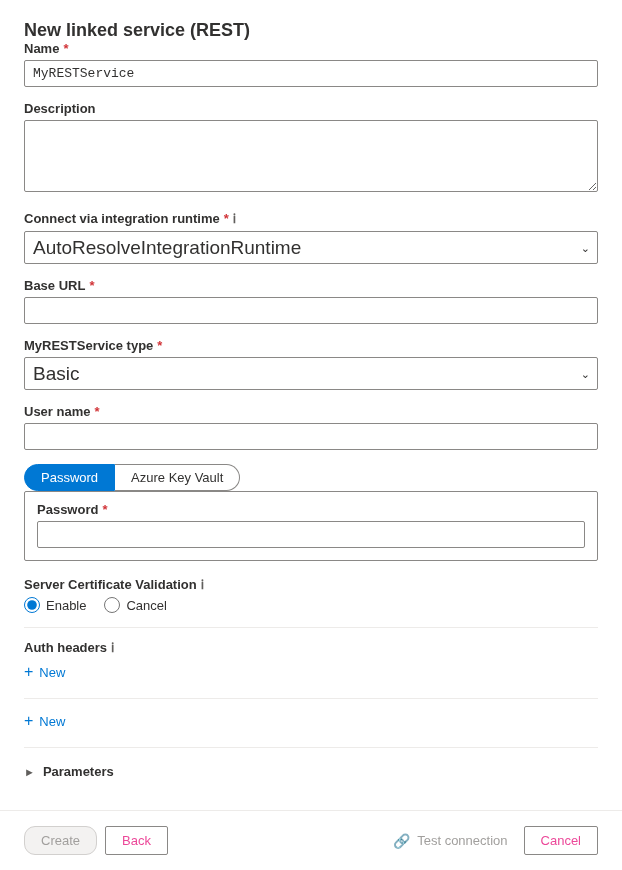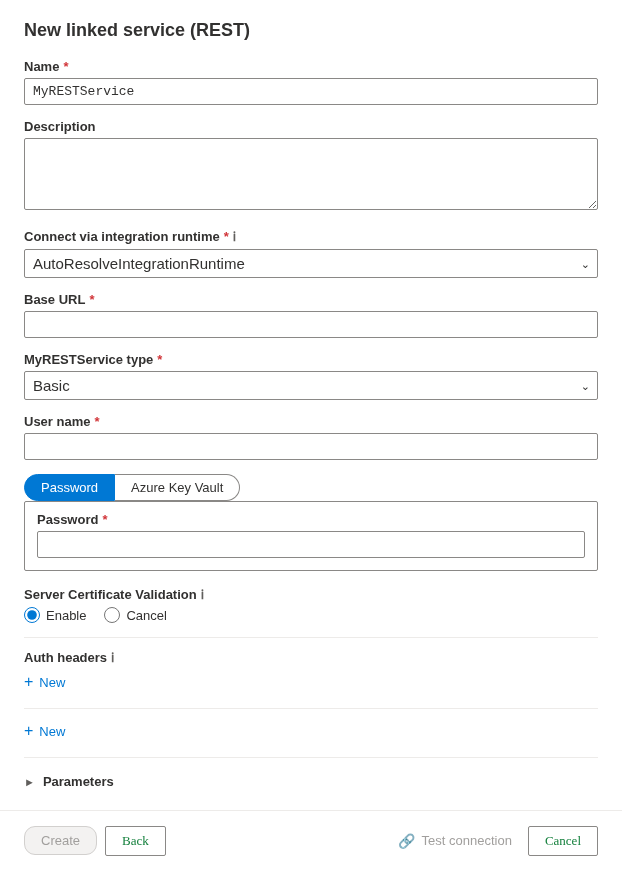--- a/index.html
+++ b/index.html
@@ -13,21 +13,20 @@
     }
     .panel {
       padding: 20px 24px 0 24px;
       height: 810px;
       overflow-y: auto;
     }
     .panel-title {
       font-size: 18px;
       font-weight: 600;
       color: #323130;
-      margin-bottom: 18px;
     }
     .field-group {
       margin-bottom: 14px;
     }
     .field-label {
       font-size: 13px;
       font-weight: 600;
       color: #323130;
       margin-bottom: 4px;
       display: flex;
@@ -60,21 +59,21 @@
     }
     .select-wrapper {
       position: relative;
       width: 100%;
     }
     .select-wrapper select {
       width: 100%;
       border: 1px solid #8a8886;
       border-radius: 2px;
       padding: 5px 32px 5px 8px;
-      font-size: 15px;
+      font-size: 19px;
       color: #323130;
       appearance: none;
       -webkit-appearance: none;
       background: #fff;
       cursor: pointer;
       outline: none;
       font-family: inherit;
     }
     .select-wrapper .chevron {
       position: absolute;
@@ -198,27 +197,27 @@
       color: #a19f9d;
       border: 1px solid #d2d0ce;
       border-radius: 11px;
       padding: 6px 16px;
       font-size: 13px;
       cursor: not-allowed;
       font-family: inherit;
     }
     .btn-secondary {
       background: #fff;
-      color: #15803d;
+      color: #ec4899;
       border: 1px solid #8a8886;
       border-radius: 2px;
       padding: 6px 16px;
       font-size: 13px;
       cursor: pointer;
-      font-family: Liberation Serif, serif;
+      font-family: Liberation Sans, sans-serif;
     }
     .btn-test {
       background: none;
       border: none;
       color: #a19f9d;
       font-size: 13px;
       cursor: not-allowed;
       display: flex;
       align-items: center;
       gap: 6px;

